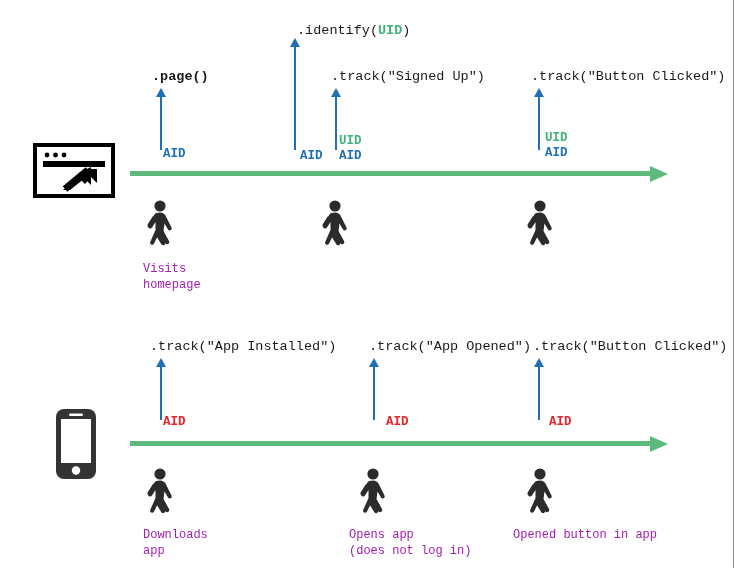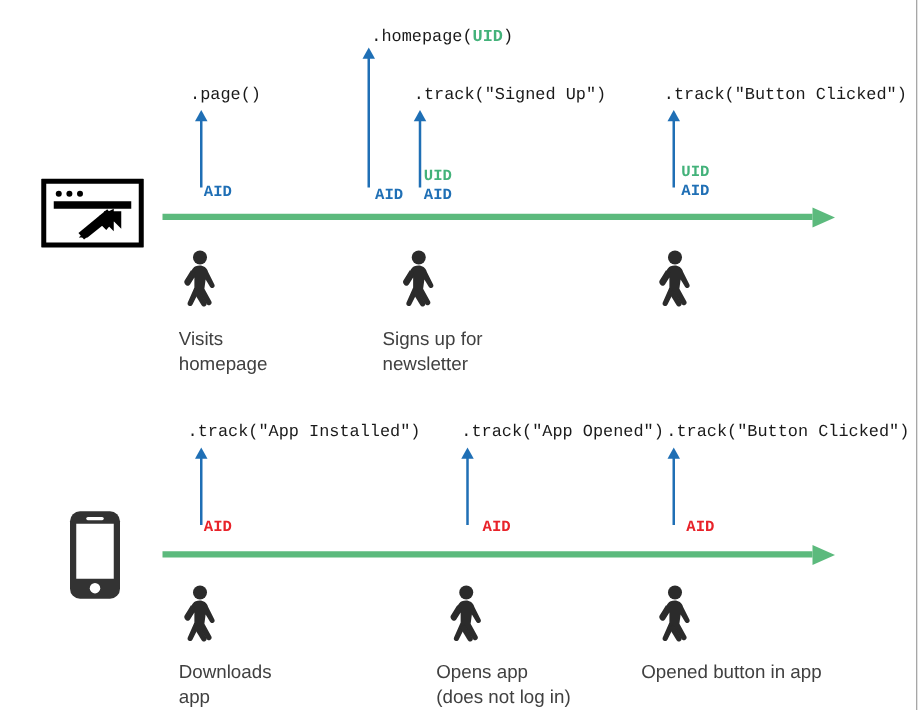--- a/index.html
+++ b/index.html
@@ -87,23 +87,23 @@
     width: 0;
     height: 0;
     border-top: 8px solid transparent;
     border-bottom: 8px solid transparent;
     border-left: 18px solid #5cba7d;
   }
 
   
   .caption {
     position: absolute;
-    font-family: Liberation Sans, sans-serif;
-    font-size: 15px;
-    color: #404040;
+    font-family: Liberation Mono, monospace;
+    font-size: 12px;
+    color: #a21caf;
     line-height: 1.33;
     white-space: pre-line;
   }
 
   
   .pedestrian { position: absolute; width: 40px; height: 52px; }
 
   
   .browser-icon { position: absolute; }
   .phone-icon   { position: absolute; }
@@ -127,29 +127,29 @@
       <path d="M32 46 L55 27" stroke="#000000" stroke-width="7" fill="none"></path>
       <path d="M58 24 L58 42 L52 36 L46 30 Z" fill="#000000"></path>
     </svg>
   </div>
 
   <div class="timeline" style="left:130px; top:166px; width:538px;">
     <div class="tshaft" style="width:520px;"></div>
     <div class="thead" style="left:520px;"></div>
   </div>
 
-  <div class="code-label" style="left:152px; top:70px;">.page()</div>
+  <div class="code-label" style="left:152px; top:70px;font-weight:bold;">.page()</div>
   <div class="vevent" style="left:155px; top:88px; height:62px;">
     <div class="head"></div>
     <div class="shaft"></div>
   </div>
   <div class="idtag blue" style="left:163px; top:148px;">AID</div>
 
   <div class="code-label" style="left:297px; top:24px;">
-    <span>.homepage(</span><span class="uid-green">UID</span><span>)</span>
+    <span>.identify(</span><span class="uid-green">UID</span><span>)</span>
   </div>
   <div class="vevent" style="left:289px; top:38px; height:112px;">
     <div class="head"></div>
     <div class="shaft"></div>
   </div>
   <div class="idtag blue" style="left:300px; top:150px;">AID</div>
 
   <div class="code-label" style="left:331px; top:70px;">.track("Signed Up")</div>
   <div class="vevent" style="left:330px; top:88px; height:62px;">
     <div class="head"></div>
@@ -192,22 +192,20 @@
         <circle cx="18" cy="6" r="5.6"></circle>
         <path d="M14.5 13 C19 11.5 23 13 24.5 17.5 L29.5 27.5 C30.6 29.8 27.4 31.6 26 29.4 L22.5 23.5 L21.5 31 L27 41 C28.4 43.4 24.8 45.6 23.3 43.2 L17 33.5 L12 43.5 C10.8 46 7.1 44.3 8.3 41.7 L13.5 30 L13.5 22 L10 27.5 C8.6 29.8 5.2 28 6.6 25.7 L11 17 C11.9 15.1 12.8 13.6 14.5 13 Z"></path>
         <path d="M16.5 31.5 L23 42 C24.4 44.4 20.8 46.6 19.3 44.2 L13.2 34.2 Z"></path>
         <path d="M5.6 24.6 L10.8 16.2 L14.2 18.2 L9.2 27 C8 29.2 4.6 27.2 5.6 24.6 Z"></path>
       </g>
     </svg>
   </div>
 
   <div class="caption" style="left:143px; top:262px;">Visits
 homepage</div>
-  <div class="caption" style="left:306px; top:262px;">Signs up for
-newsletter</div>
 
   <div class="phone-icon" style="left:55px; top:408px;">
     <svg width="42" height="72" viewBox="0 0 42 72" aria-hidden="true">
       <rect x="1" y="1" width="40" height="70" rx="8" ry="8" fill="#333333"></rect>
       <rect x="6" y="11" width="30" height="44" fill="#ffffff"></rect>
       <rect x="14" y="5.5" width="14" height="2.6" rx="1.3" fill="#ffffff"></rect>
       <circle cx="21" cy="62.5" r="4.2" fill="#ffffff"></circle>
     </svg>
   </div>
 

